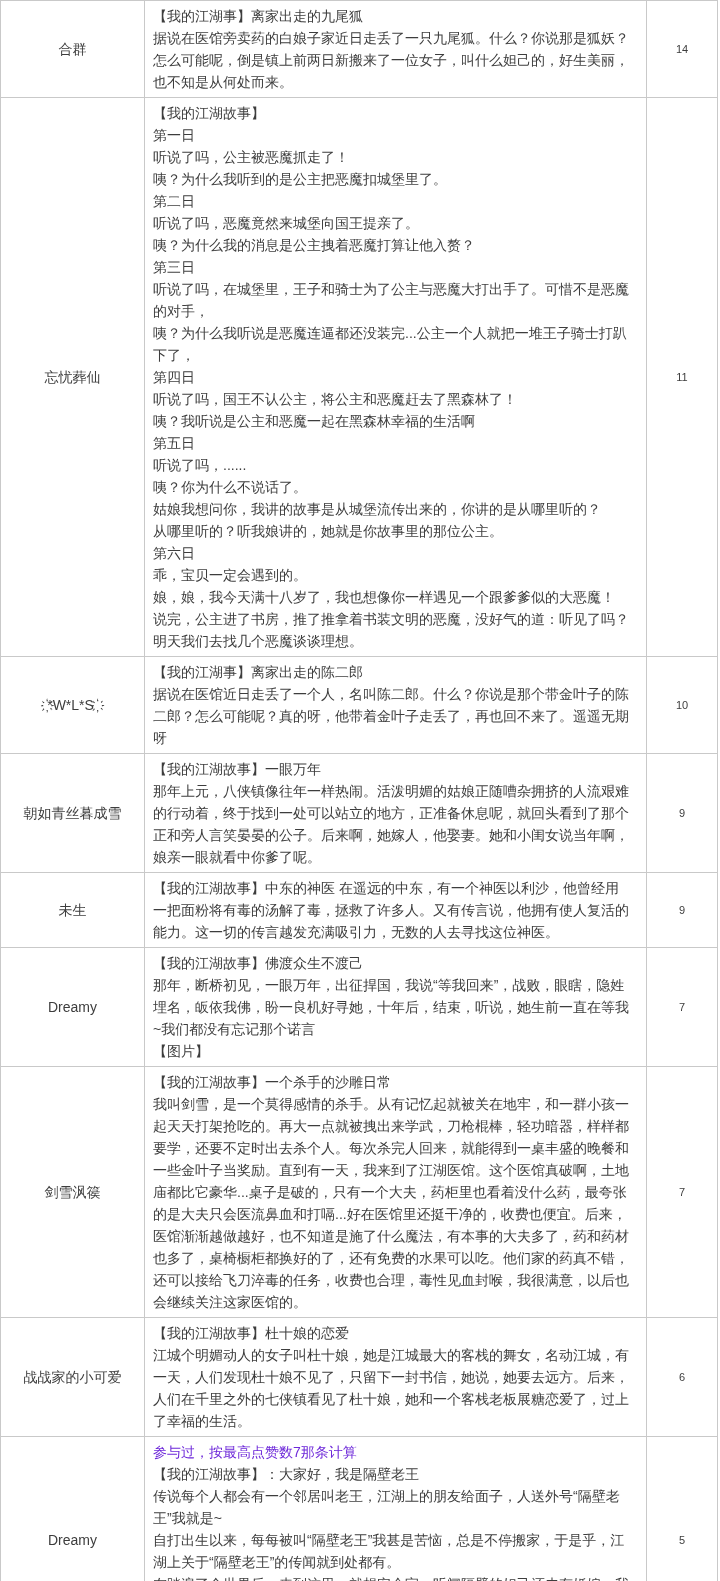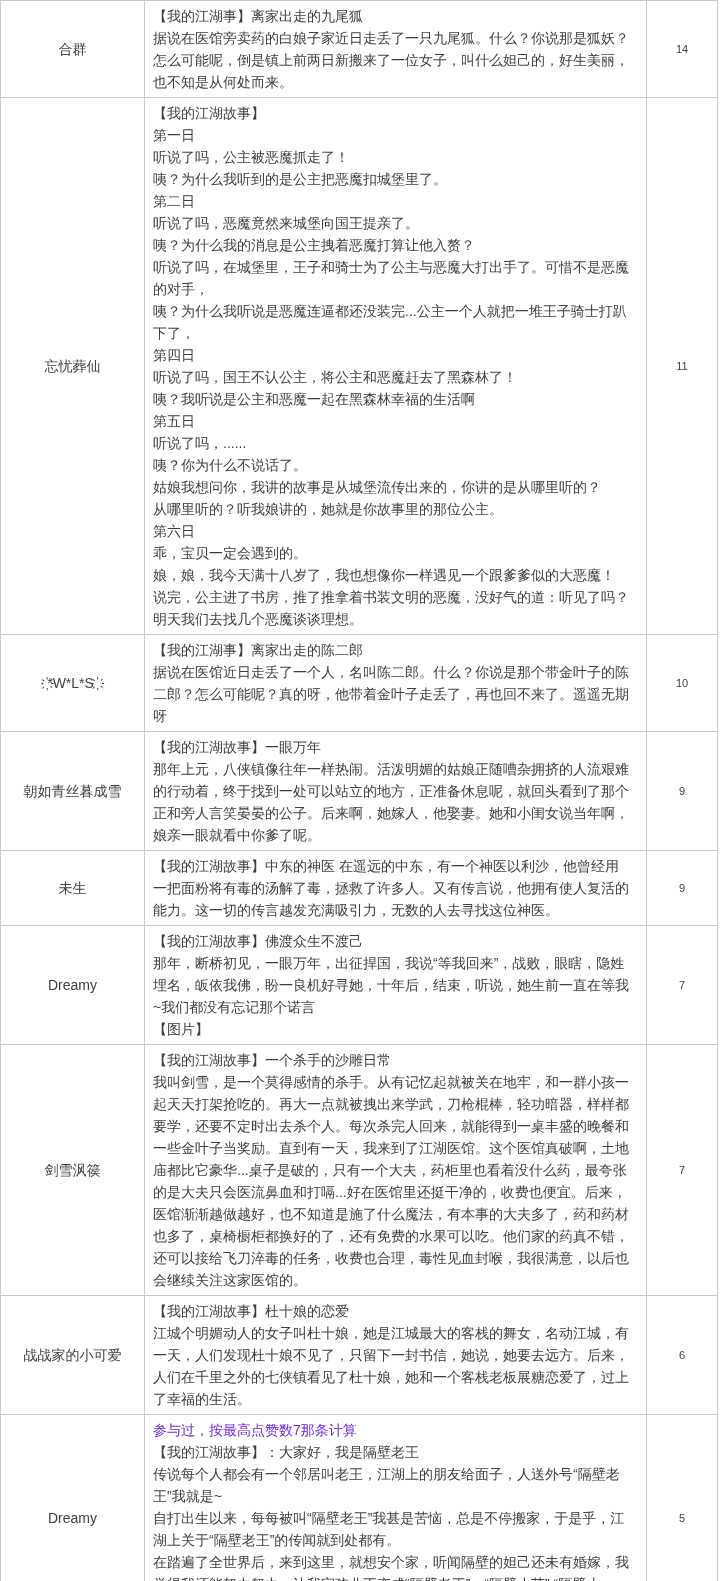--- a/index.html
+++ b/index.html
@@ -66,20 +66,21 @@
   <div class="tr">
     <div class="td cell-name">忘忧葬仙</div>
     <div class="td cell-content">
         <div class="line">【我的江湖故事】</div>
         <div class="line">第一日</div>
         <div class="line">听说了吗，公主被恶魔抓走了！</div>
         <div class="line">咦？为什么我听到的是公主把恶魔扣城堡里了。</div>
         <div class="line">第二日</div>
         <div class="line">听说了吗，恶魔竟然来城堡向国王提亲了。</div>
         <div class="line">咦？为什么我的消息是公主拽着恶魔打算让他入赘？</div>
+        <div class="line">第三日</div>
         <div class="line">听说了吗，在城堡里，王子和骑士为了公主与恶魔大打出手了。可惜不是恶魔的对手，</div>
         <div class="line">咦？为什么我听说是恶魔连逼都还没装完...公主一个人就把一堆王子骑士打趴下了，</div>
         <div class="line">第四日</div>
         <div class="line">听说了吗，国王不认公主，将公主和恶魔赶去了黑森林了！</div>
         <div class="line">咦？我听说是公主和恶魔一起在黑森林幸福的生活啊</div>
         <div class="line">第五日</div>
         <div class="line">听说了吗，......</div>
         <div class="line">咦？你为什么不说话了。</div>
         <div class="line">姑娘我想问你，我讲的故事是从城堡流传出来的，你讲的是从哪里听的？</div>
         <div class="line">从哪里听的？听我娘讲的，她就是你故事里的那位公主。</div>

